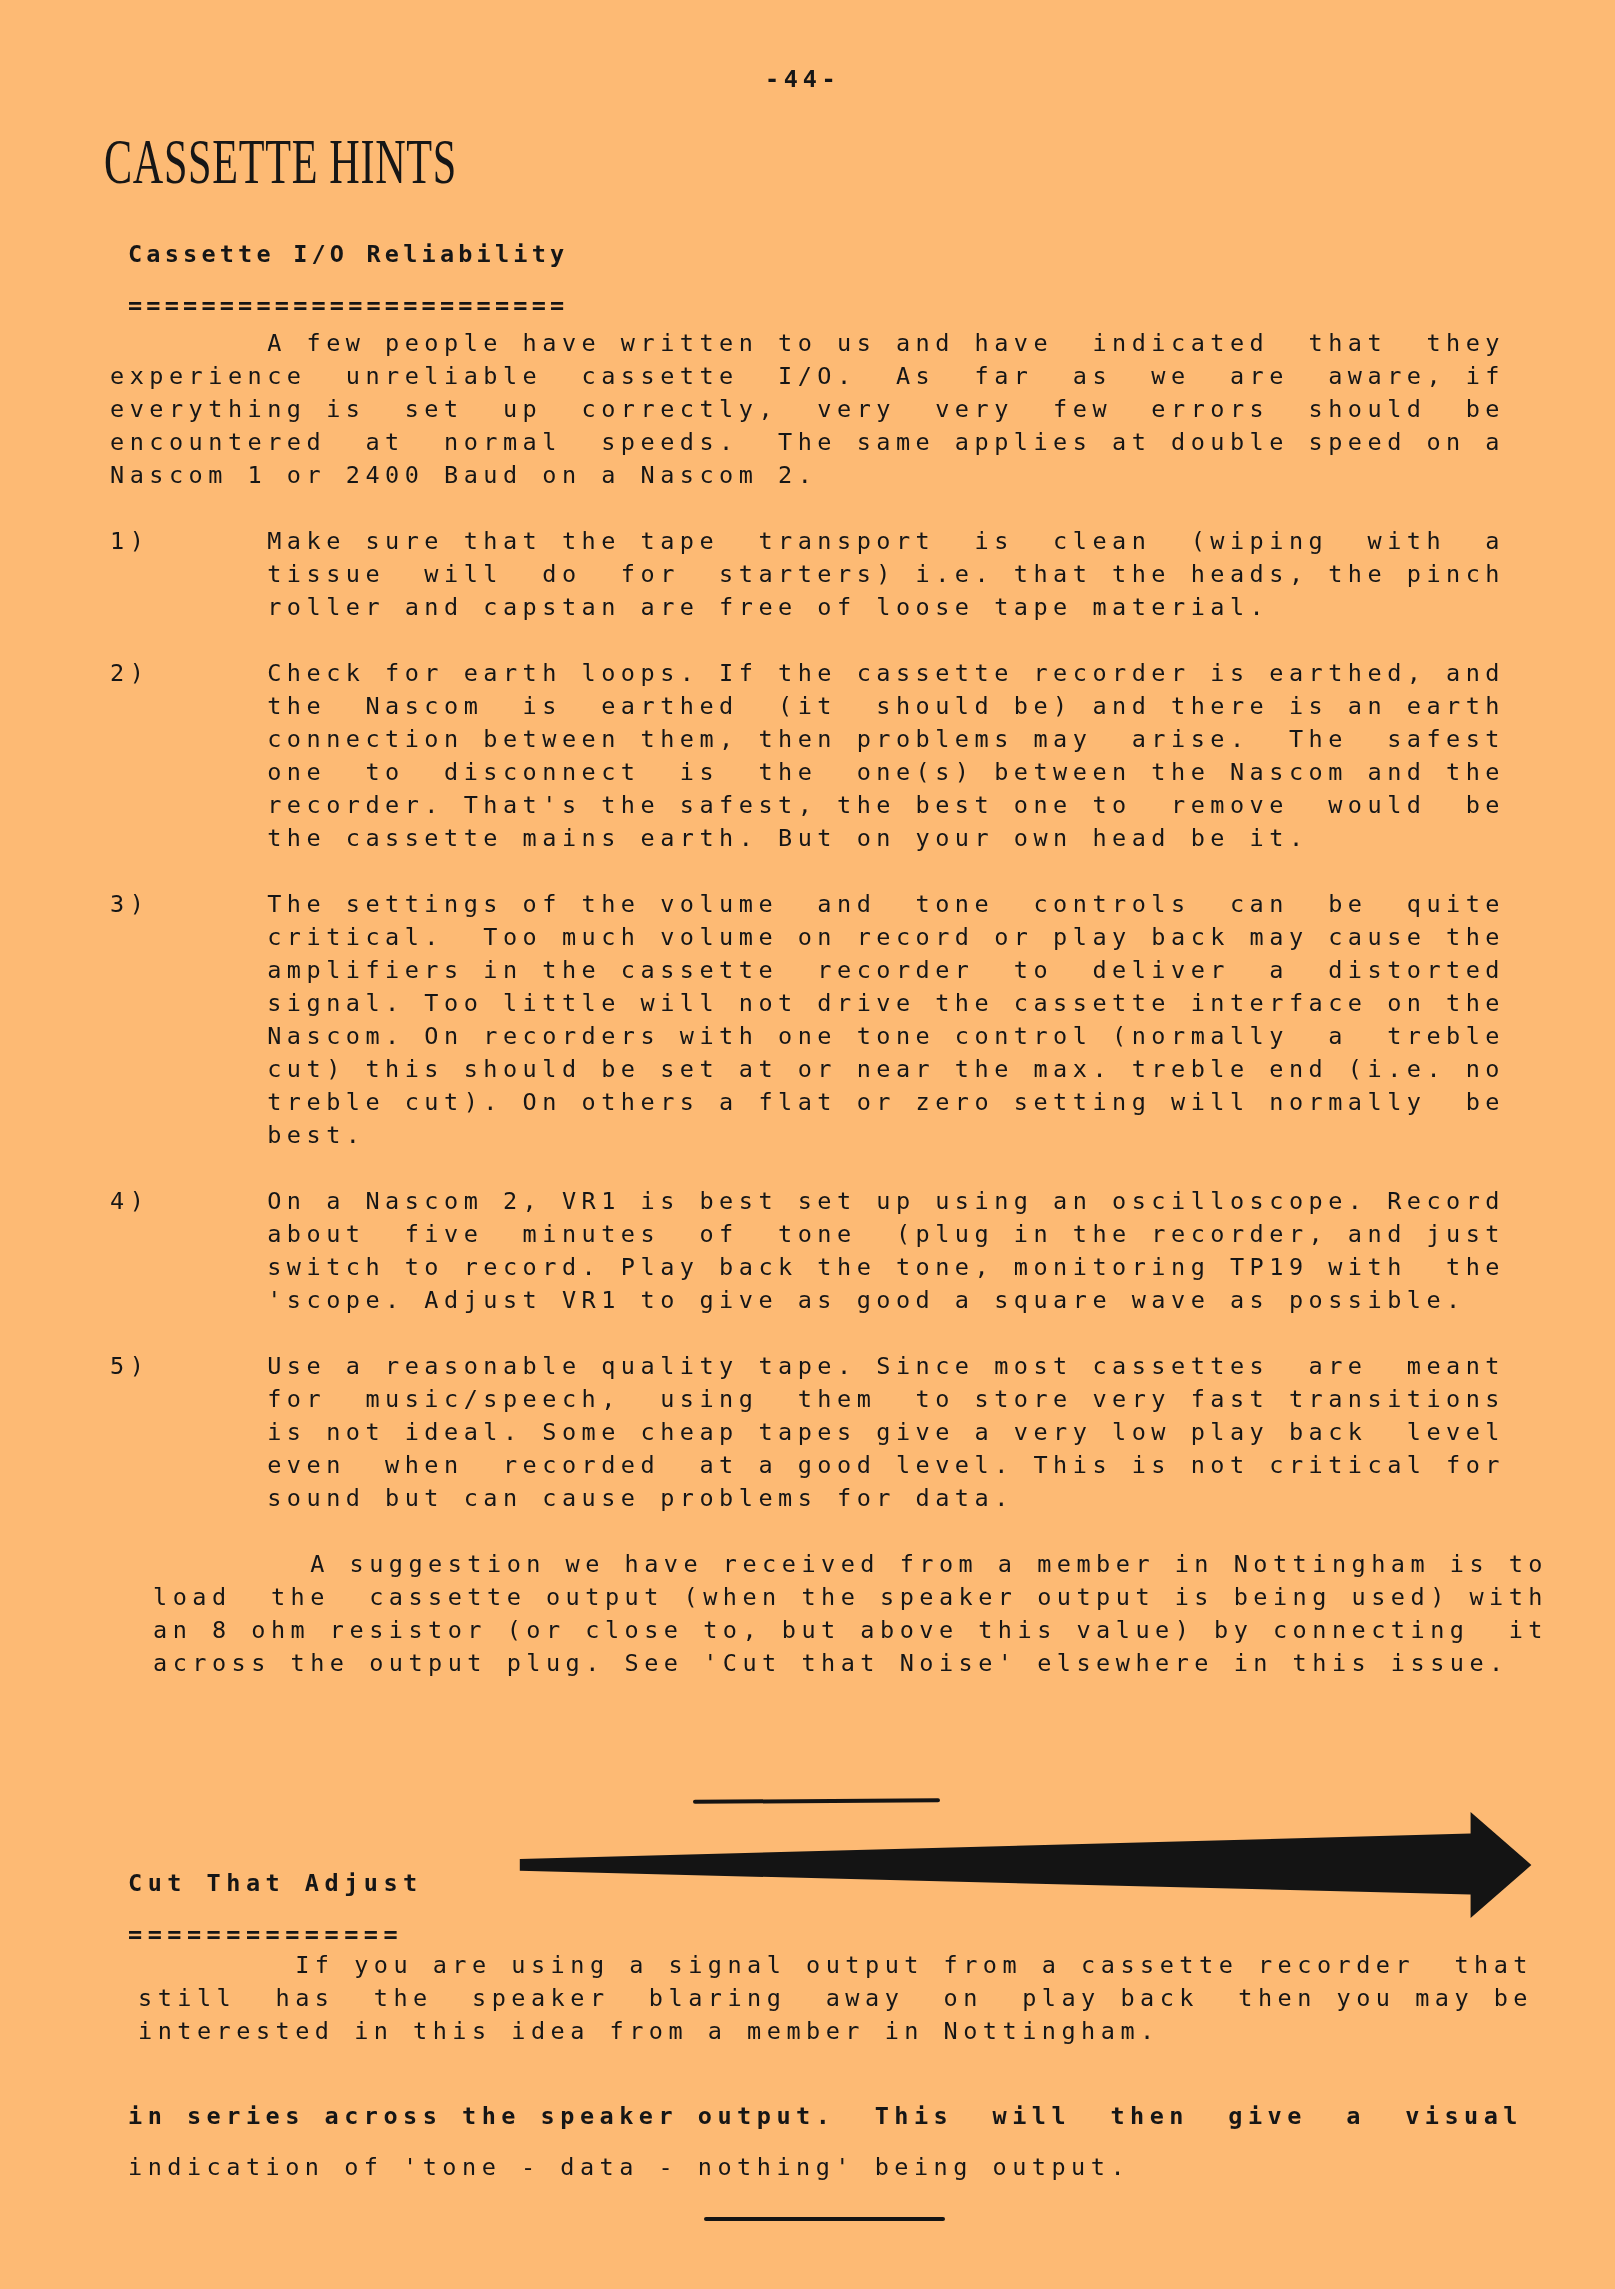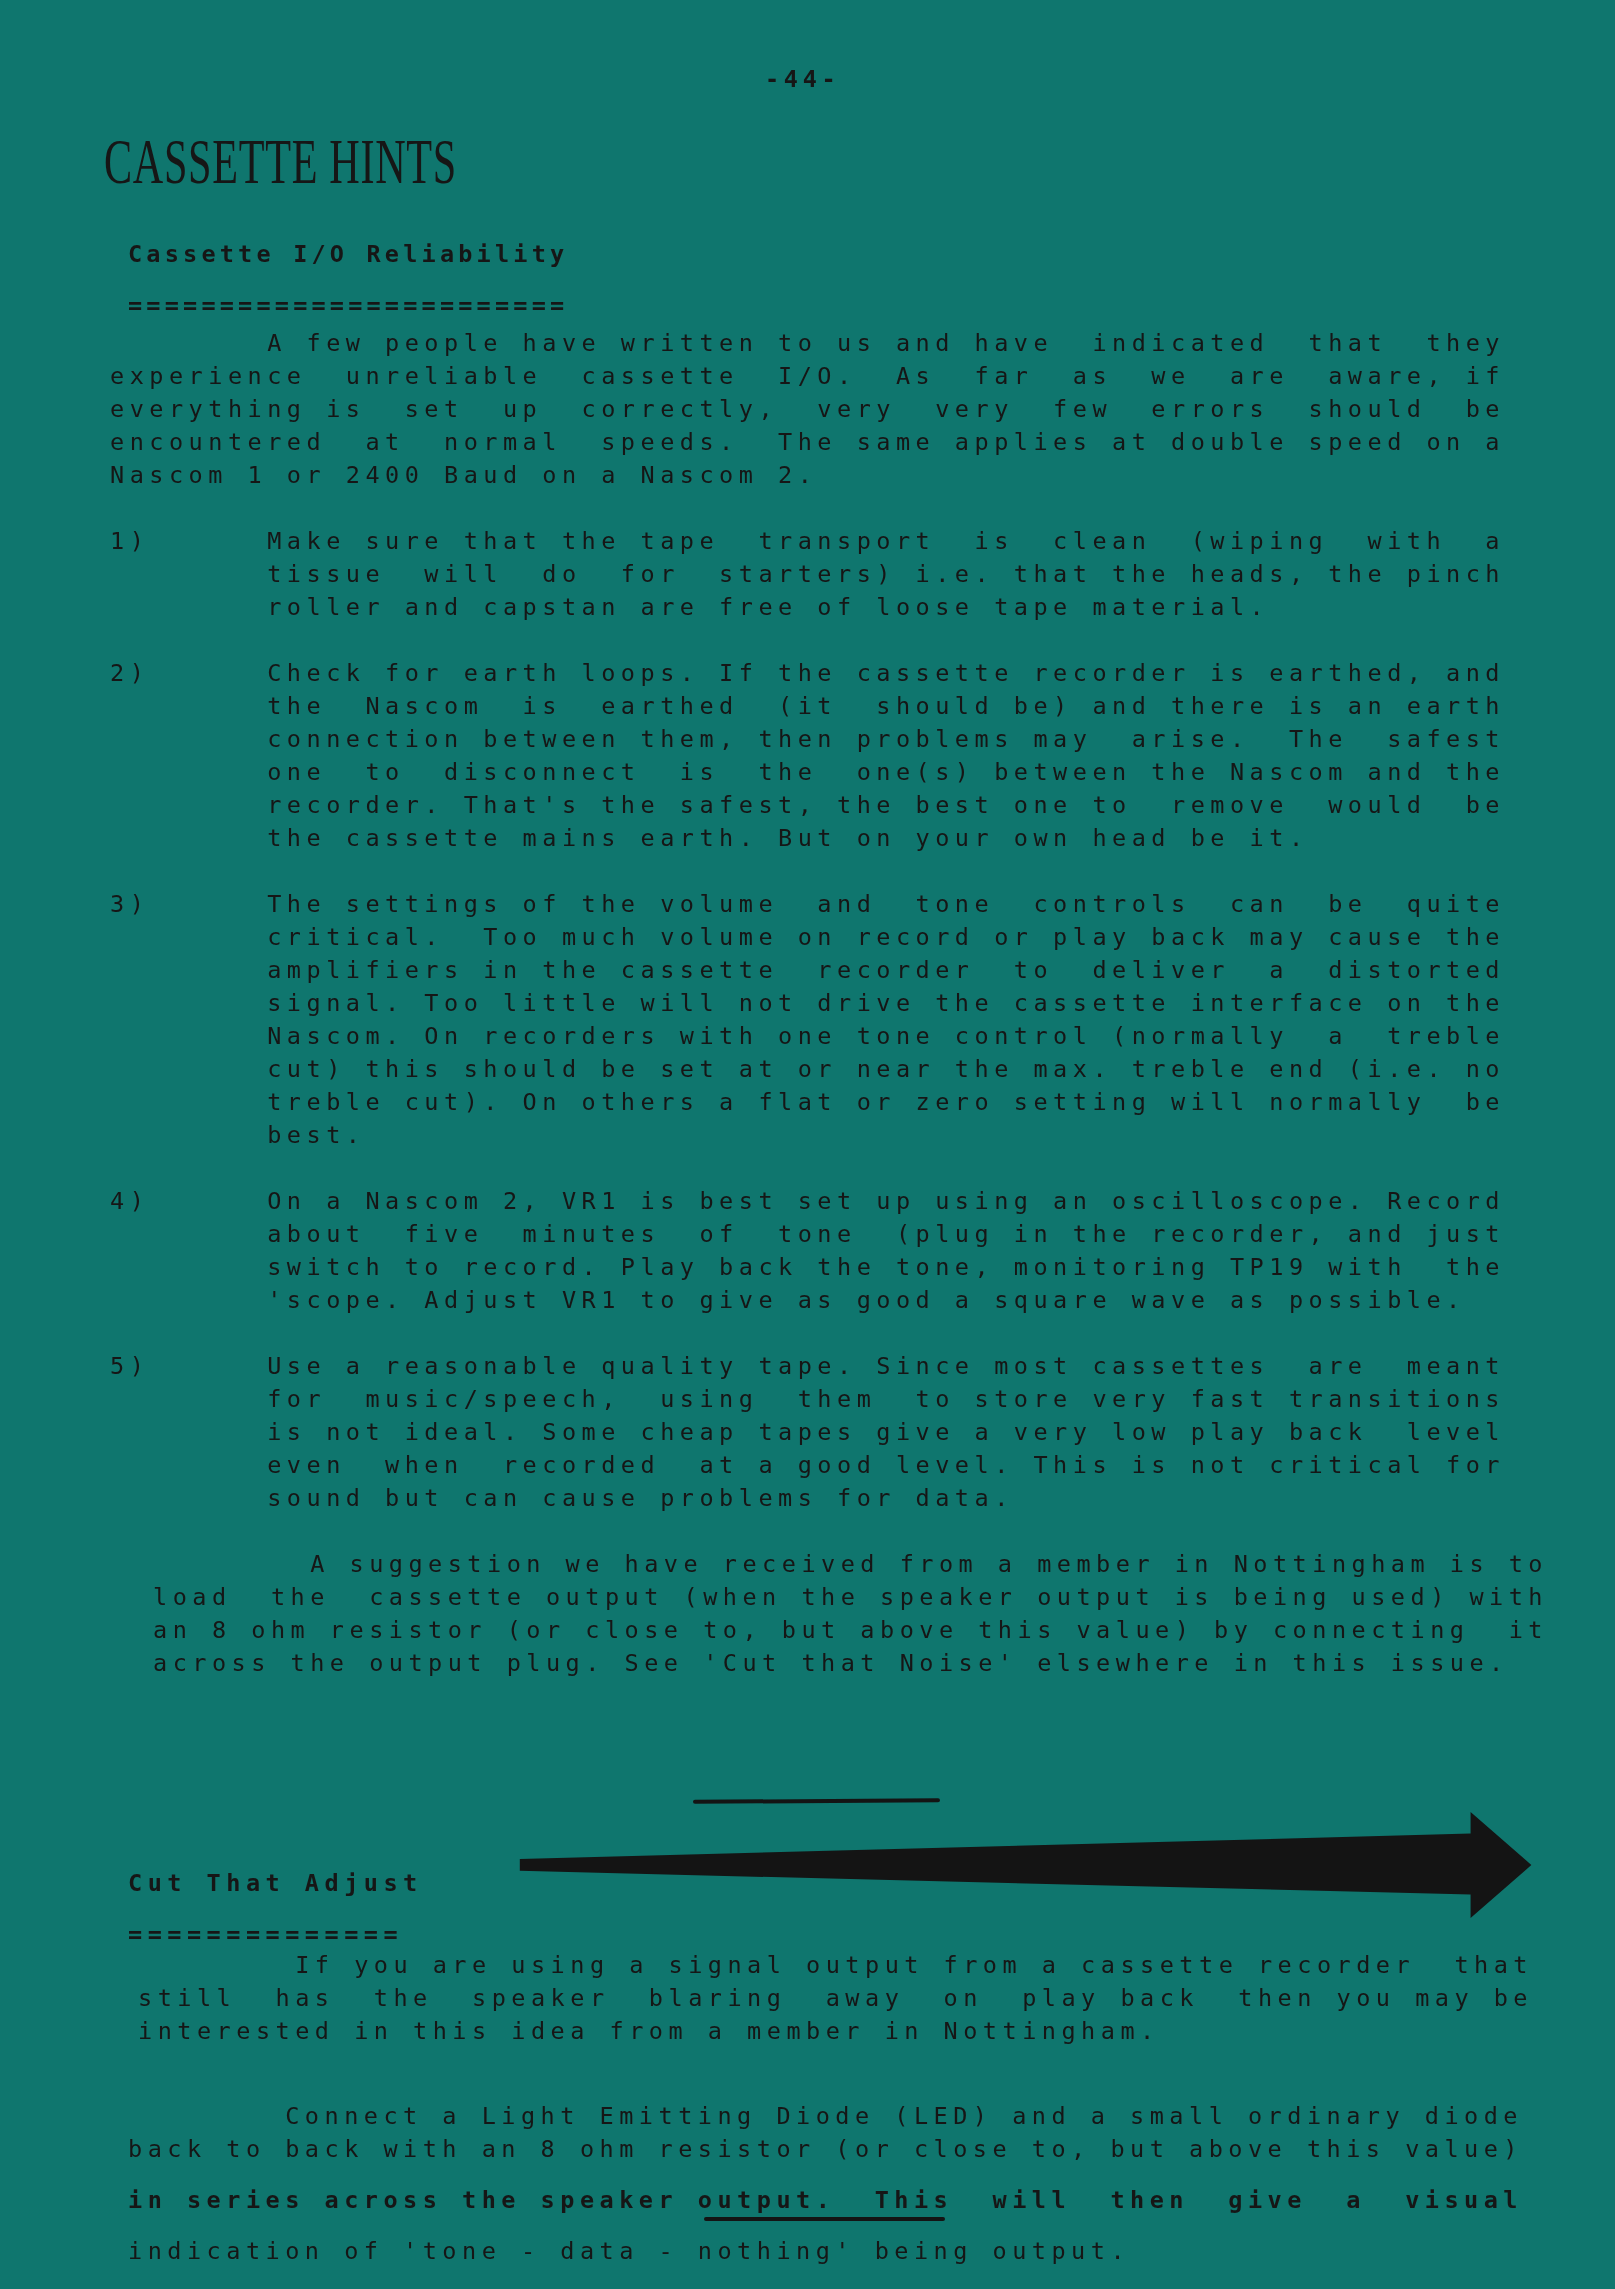--- a/index.html
+++ b/index.html
@@ -1,20 +1,20 @@
 <!DOCTYPE html>
 <html><head>
 <meta charset="utf-8">
 <style>
   html, body { margin: 0; padding: 0; background: #e8e8e6; }
   .page {
     position: relative;
     width: 1615px;
     height: 2290px;
-    background: #0f766e;
+    background: #fdba74;
     color: #161616;
     overflow: hidden;
     font-family: "DejaVu Sans Mono", monospace;
   }
   .abs { position: absolute; }
   .mono {
     font-family: "DejaVu Sans Mono", monospace;
     font-size: 23.5px;
     line-height: 33px;
     letter-spacing: 5.5px;
@@ -103,22 +103,20 @@
   <div class="abs" style="left:110px; top:1849px;">
     <div class="mono b flow">Cut That Adjust</div>
     <div class="mono b flow">==============</div>
   </div>
 
   <div class="abs mono" style="left:110px; top:1949px;margin-left:28px;">        If you are using a signal output from a cassette recorder  that
 still  has  the  speaker  blaring  away  on  play back  then you may be
 interested in this idea from a member in Nottingham.</div>
 
   <div class="abs" style="left:110px; top:2082px;">
-    <div class="mono flow">        Connect a Light Emitting Diode (LED) and a small ordinary diode
-back to back with an 8 ohm resistor (or close to, but above this value)</div>
     <div class="mono b flow">in series across the speaker output.  This  will  then  give  a  visual</div>
     <div class="mono flow">indication of 'tone - data - nothing' being output.</div>
   </div>
 
   <div class="divider" style="left:704px; top:2217px; width:241px;"></div>
 
 </div>
 
 
 </body></html>

